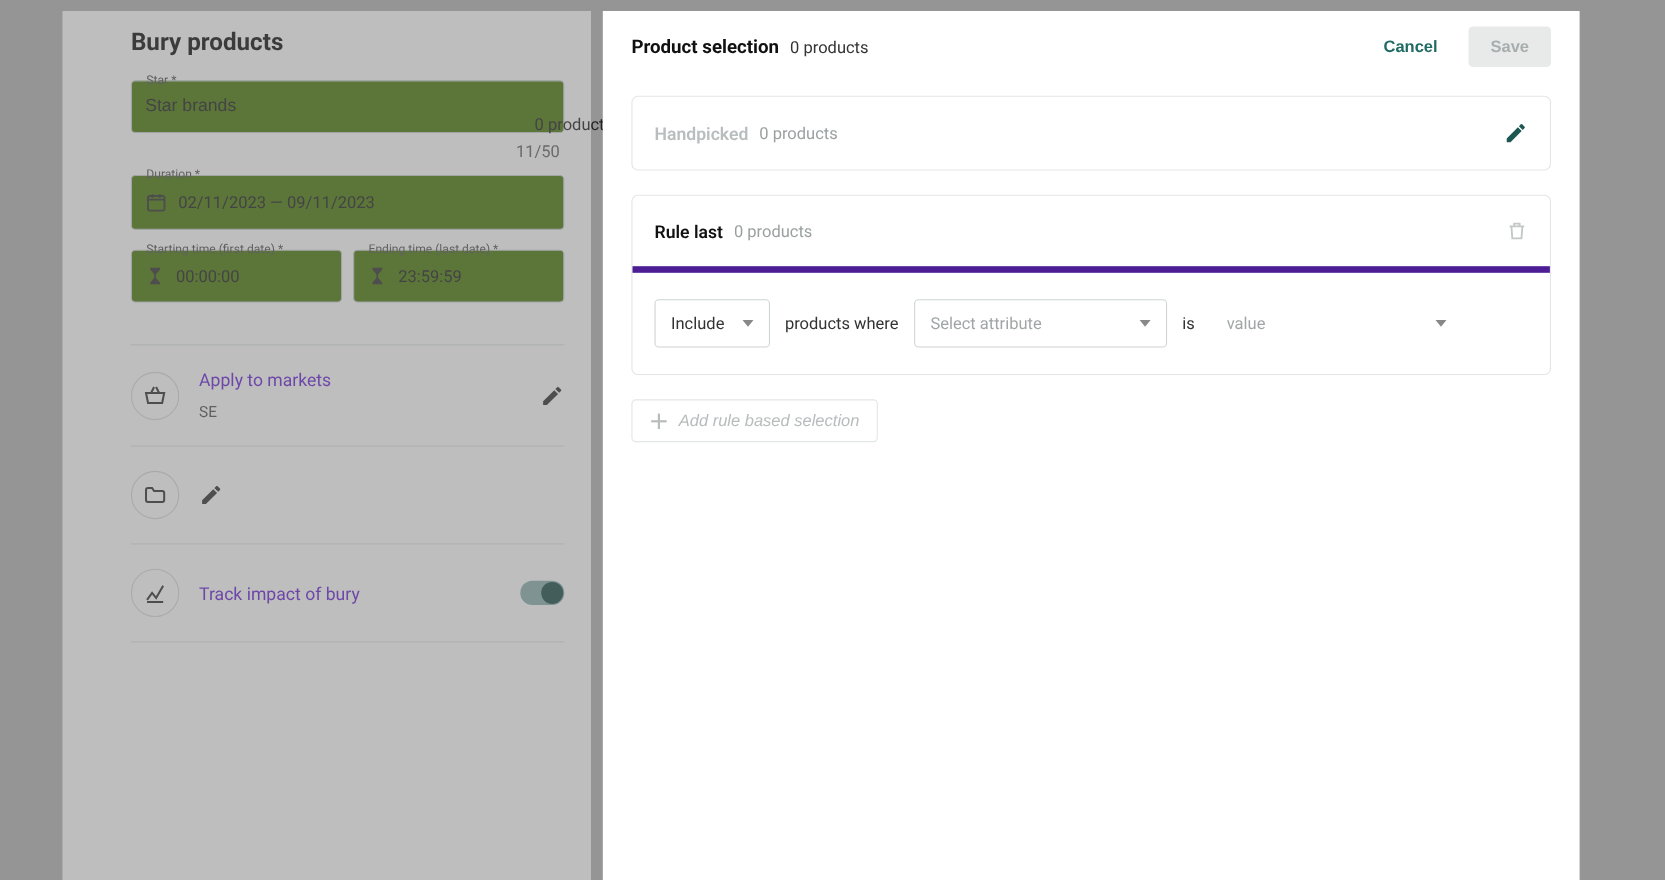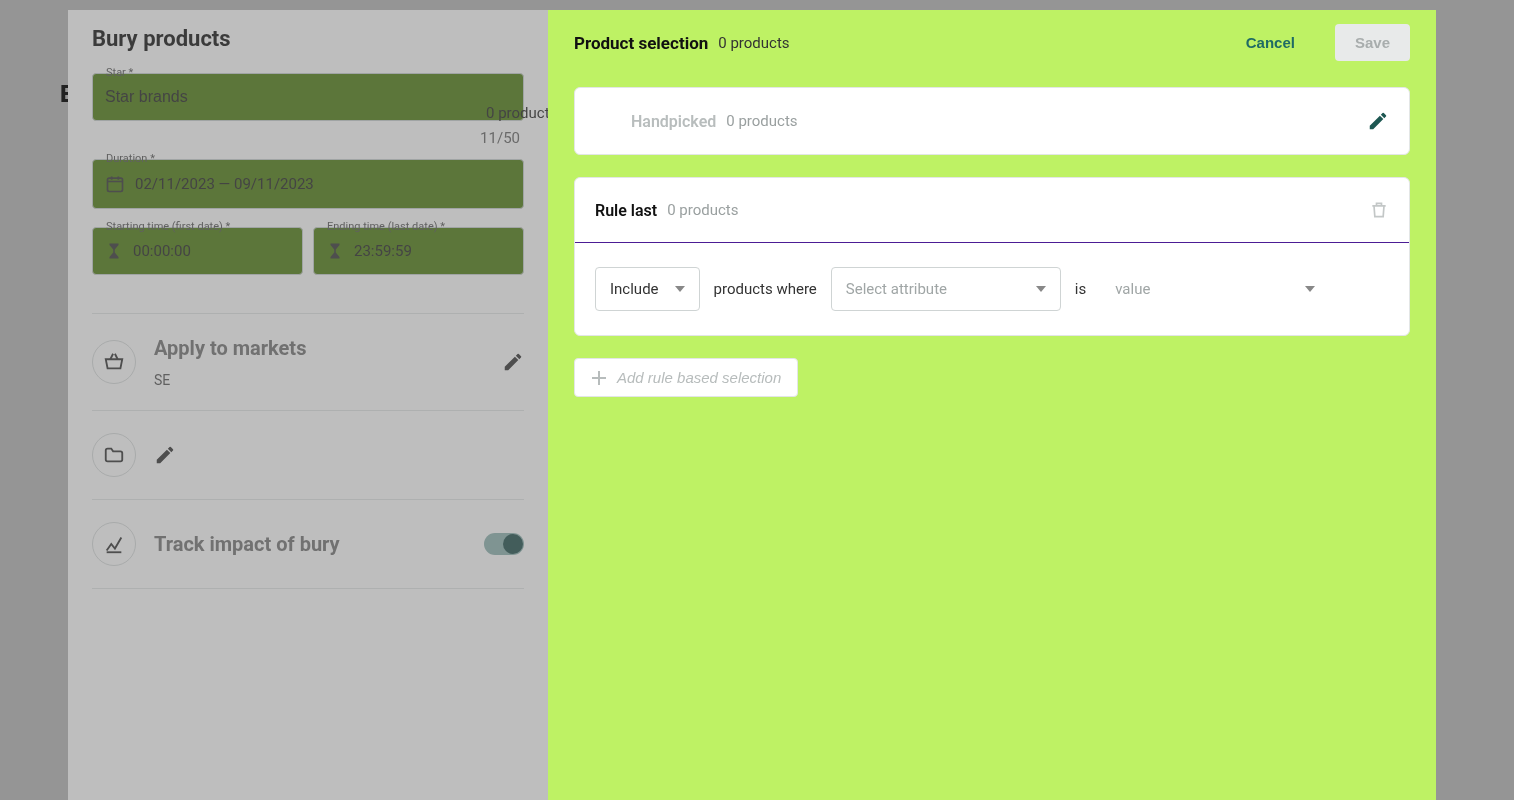--- a/index.html
+++ b/index.html
@@ -10,23 +10,24 @@
     position: relative;
     overflow: hidden;
   }
   .overlay {
     position: absolute; inset: 0;
     background: rgba(80,80,80,0.55);
   }
   
   .left-panel {
     position: absolute;
-    left: 68px; top: 10px;
+    left: 57px; top: 10px;
     width: 480px; bottom: 0;
     background: #fff;
+    padding-left: 38px;
   }
   .dimmer {
     position:absolute; inset:0;
     background: rgba(110,110,110,0.45);
     pointer-events:none;
     z-index:5;
   }
   .lp-inner { padding: 16px 24px; position:relative; }
   .lp-title { font-size:22px; font-weight:700; color:#111; margin-bottom:22px; }
 
@@ -59,70 +60,70 @@
     display:flex; align-items:center; gap:18px;
     padding:22px 0;
     border-bottom:1px solid #e2e5e5;
   }
   .icon-circle {
     width:44px; height:44px; border:1px solid #d8dcdc; border-radius:50%;
     display:flex; align-items:center; justify-content:center;
     flex-shrink:0;
   }
   .section-row .txt { flex:1; }
-  .section-row .ttl { font-size:20px; font-weight:700; color:#737373; }
+  .section-row .ttl { font-size:16px; font-weight:400; color:#6d28d9; }
   .section-row .sub { font-size:14px; color:#555; margin-top:12px;}
   .edit-btn { cursor:pointer; }
 
   .toggle {
     width:40px; height:22px; background:#8db2af; border-radius:11px; position:relative; cursor:pointer;
   }
   .toggle .knob{
     position:absolute; right:1px; top:1px; width:20px; height:20px; border-radius:50%;
     background:#204f4c;
   }
 
   
   .right-panel {
     position:absolute;
     left:548px; top:10px; bottom:0;
     width:888px;
-    background:#bef264;
+    background:#ffffff;
     display:flex; flex-direction:column;
   }
   .rp-header{
     display:flex; align-items:center; padding:14px 26px;
   }
   .rp-title{ font-size:17px; font-weight:700; color:#111; }
   .rp-count{ font-size:15px; color:#333; margin-left:10px; }
   .spacer{flex:1;}
   .btn-cancel{
     background:transparent; border:0; color:#1f6b64; font-size:15px; font-weight:600;
     padding:10px 14px; cursor:pointer;
   }
   .btn-save{
     background:#e8eaea; border:0; color:#a8adad; font-size:15px; font-weight:600;
-    padding:10px 20px; border-radius:4px; margin-left:26px; cursor:pointer;
+    padding:10px 20px; border-radius:4px; margin-left:14px; cursor:pointer;
   }
 
   .rp-body{ padding:12px 26px; }
   .card{
     border:1px solid #e3e6e6; border-radius:6px; margin-bottom:22px;
     background:#fff;
   }
   .card-head{
     display:flex; align-items:center; padding:22px 20px;
   }
   .card-head .hh{ font-size:16px; font-weight:600; color:#111;}
-  .card-head.muted .hh{ color:#b8bdbd;margin-left:36px; }
+  .card-head.muted .hh{ color:#b8bdbd; }
   .card-head .cc{ font-size:15px; color:#9aa0a0; margin-left:10px;}
   .card-head .tool{ margin-left:auto; cursor:pointer;}
 
   .rule-row{
-    border-top:1px solid #4c1d95;
+    border-top:6px solid #4c1d95;
     padding:24px 20px;
     display:flex; align-items:center; gap:14px; flex-wrap:wrap;
     font-size:15px;
   }
   .dd{
     border:1px solid #cfd4d4; border-radius:4px;
     padding:12px 14px; display:flex; align-items:center; gap:16px;
     background:#fff; cursor:pointer;
     color:#333;
   }

